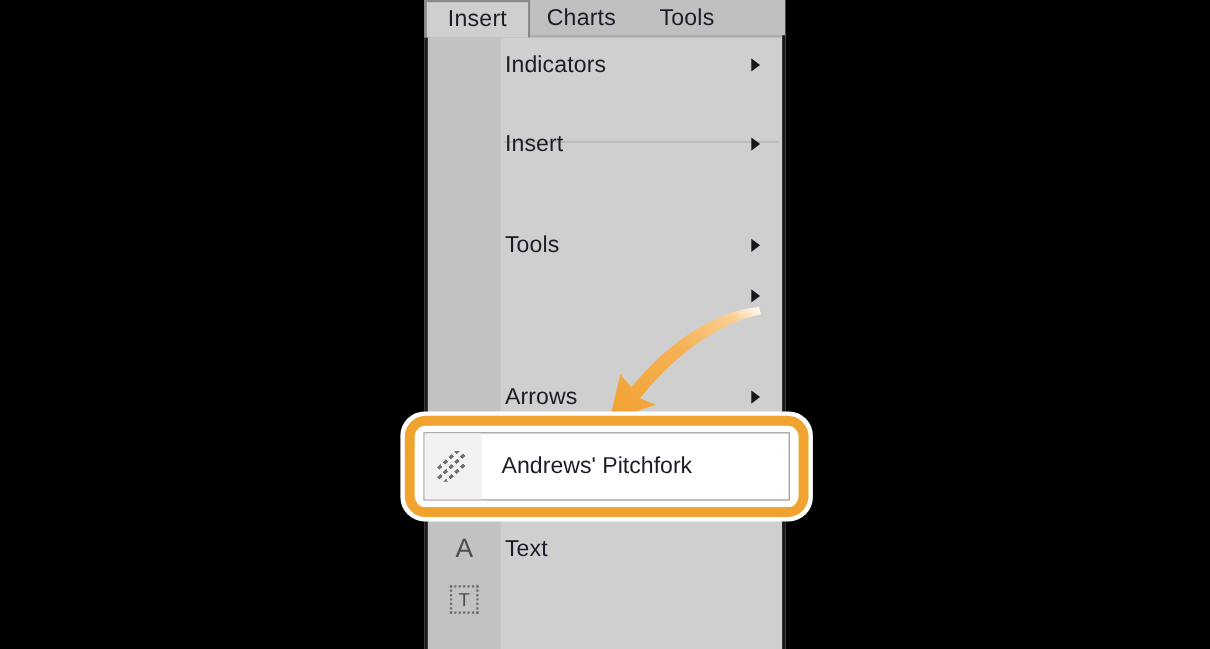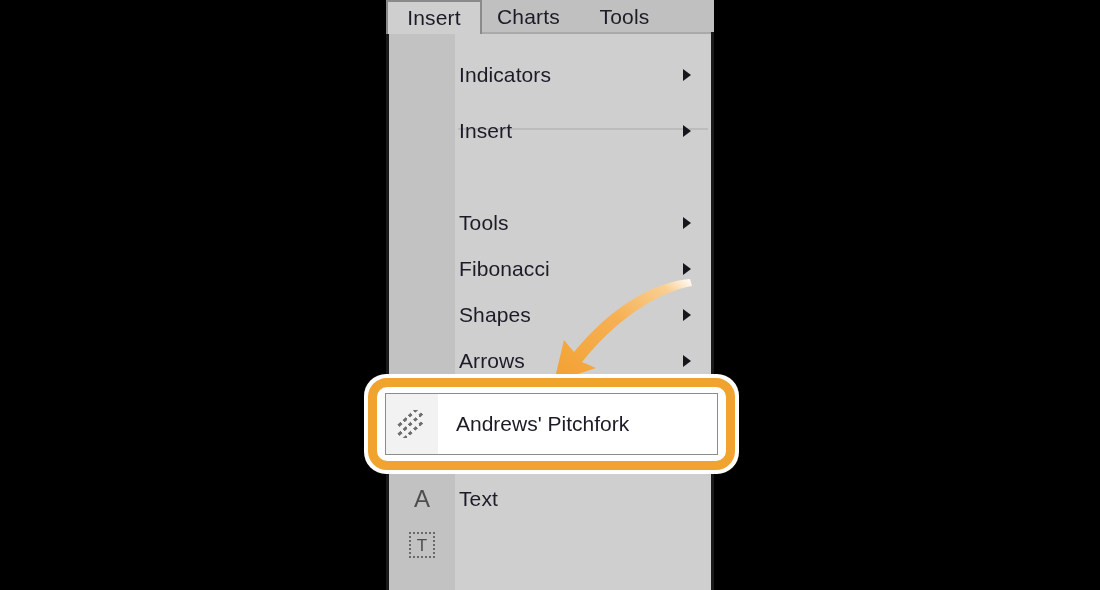--- a/index.html
+++ b/index.html
@@ -162,21 +162,21 @@
   <div class="tab t-tools">
     <span>Tools</span>
   </div>
   <div class="tabbar-underline"></div>
 </div>
 
 <div id="menu-panel">
   <div id="menu-gutter"></div>
   <div id="menu-topline"></div>
 
-  <div class="menu-item" style="top:20px">
+  <div class="menu-item" style="top:4px">
     <div class="mi-label">Indicators</div>
     <div class="mi-arrow">
         <i></i>
       </div>
   </div>
 
   <div id="menu-separator"></div>
 
   <div class="menu-item" style="top:76px">
     <div class="mi-label">Insert</div>
@@ -187,32 +187,25 @@
 
 
   <div class="menu-item" style="top:168px">
     <div class="mi-label">Tools</div>
     <div class="mi-arrow">
         <i></i>
       </div>
   </div>
 
   <div class="menu-item" style="top:214px">
-    <div class="mi-label">Fibonacci</div>
-    <div class="mi-arrow">
-        <i></i>
-      </div>
-  </div>
-
-  <div class="menu-item" style="top:260px">
-    <div class="mi-label">Shapes</div>
-    <div class="mi-arrow">
-        <i></i>
-      </div>
-  </div>
+    <div class="mi-arrow">
+        <i></i>
+      </div>
+  </div>
+
 
   <div class="menu-item" style="top:306px">
     <div class="mi-label">Arrows</div>
     <div class="mi-arrow">
         <i></i>
       </div>
   </div>
 
   <div class="menu-item" style="top:352px">
     <div class="mi-icon">

